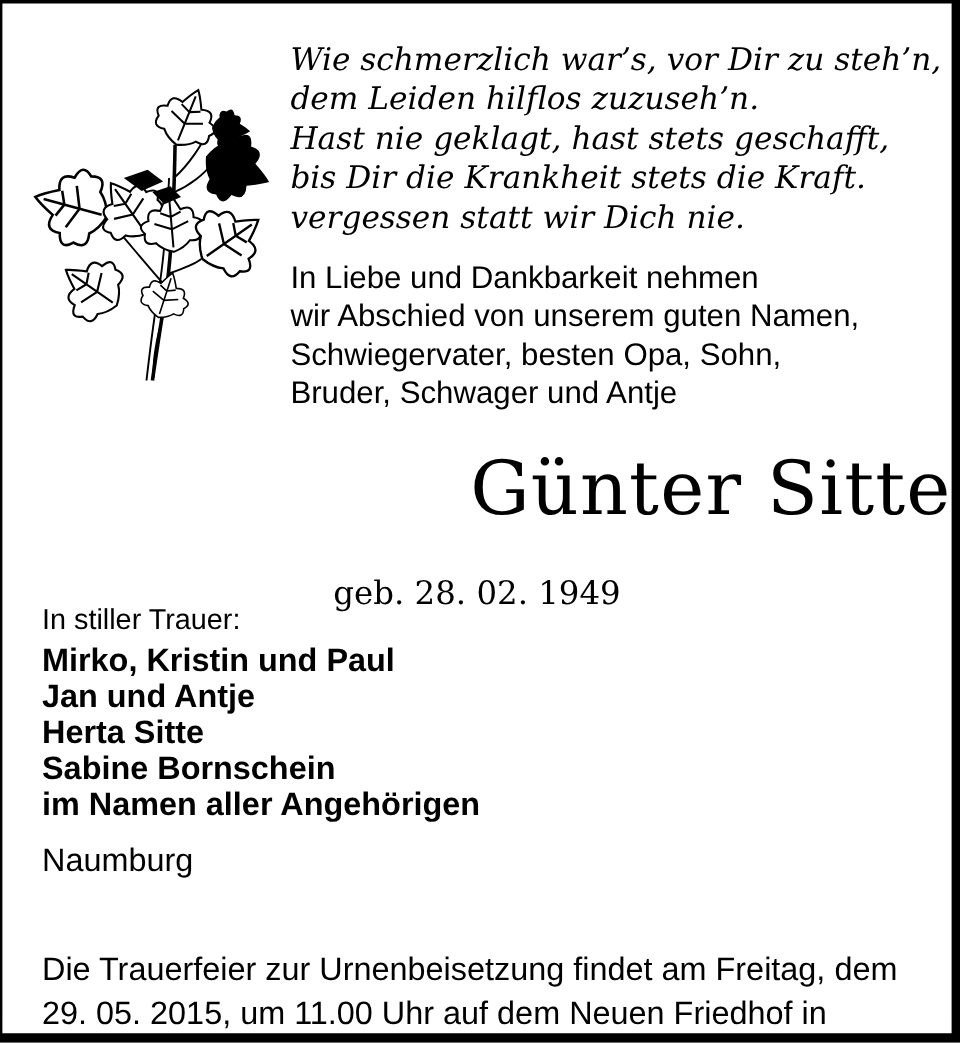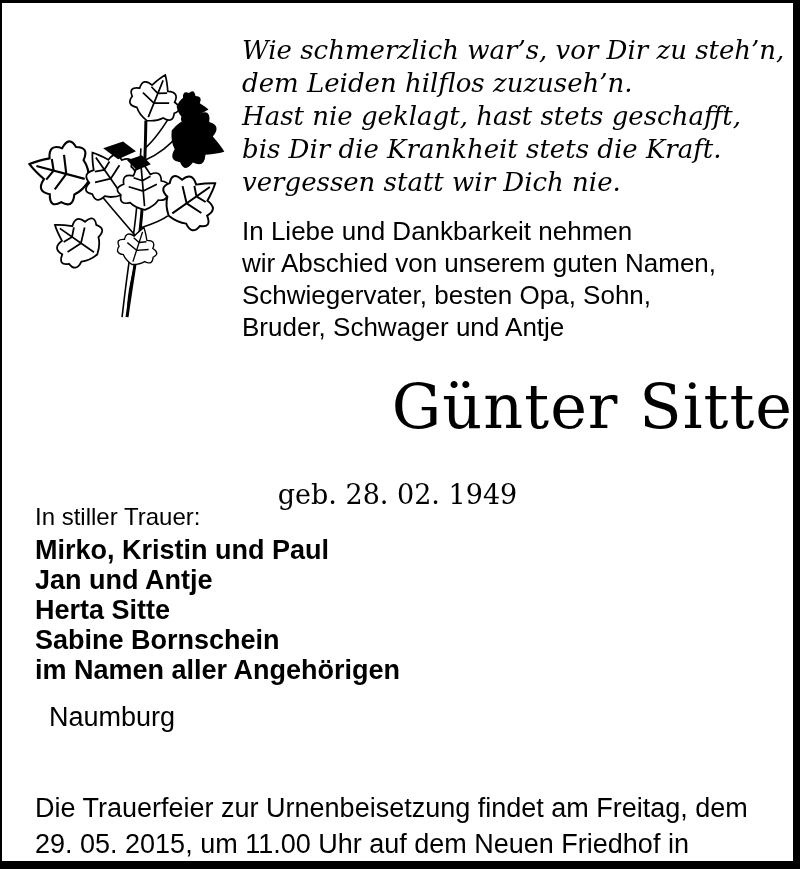--- a/index.html
+++ b/index.html
@@ -40,21 +40,21 @@
   .dates{
     left:0;top:452px;width:100%;
     display:flex;justify-content:center;gap:58px;
     font-family:"DejaVu Serif", serif;
     font-size:27px;
     margin-top:24px;
   }
   .mourning{left:33px;top:500px;white-space:nowrap;}
   .mourning .label{font-size:24px;line-height:28px;margin-bottom:4px;}
   .mourning .mourner{font-size:27px;line-height:30px;font-weight:bold;}
-  .city{left:47px;top:699px;font-size:27px;}
+  .city{left:33px;top:699px;font-size:27px;}
   .funeral{
     left:33px;top:743px;
     font-size:27px;line-height:36px;
     white-space:nowrap;
     margin-top:44px;
   }
   svg .ln{fill:none;stroke:#000;}
 </style>
 </head>
 <body>

